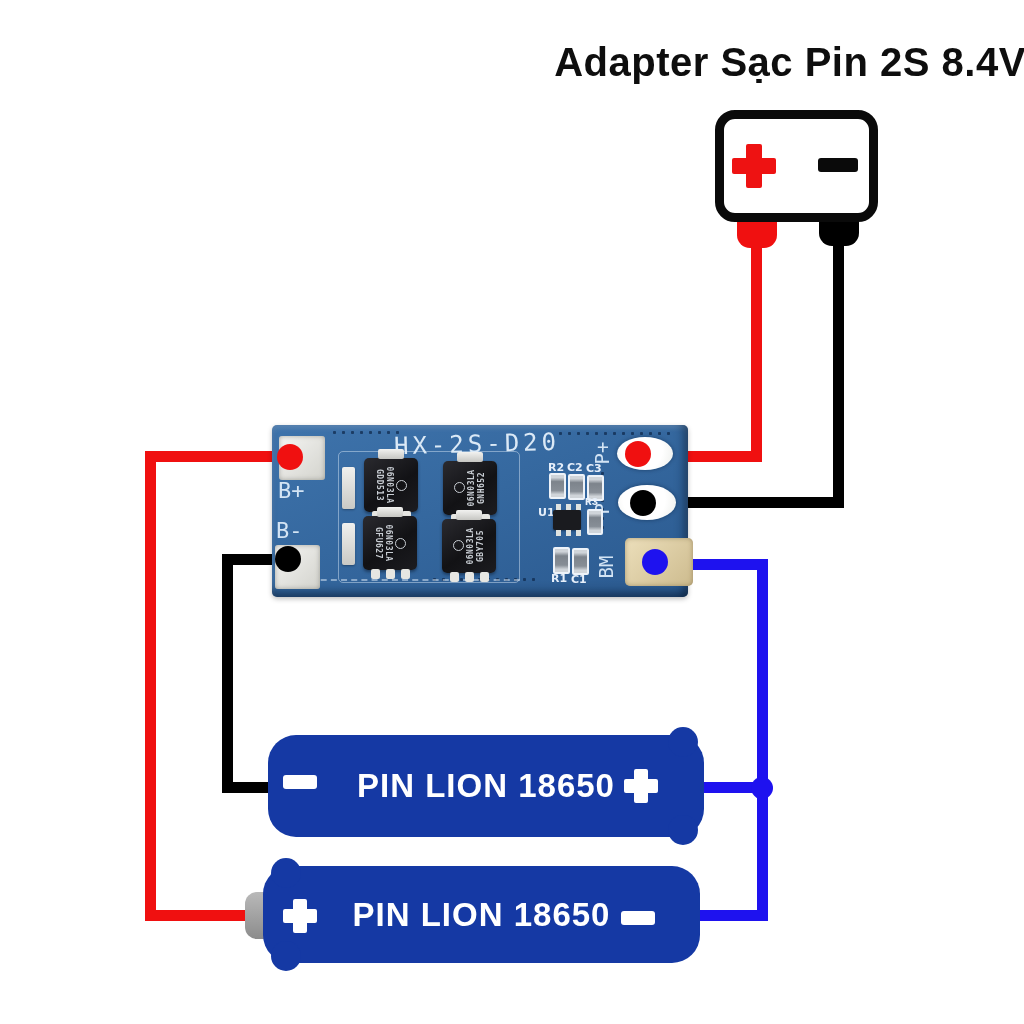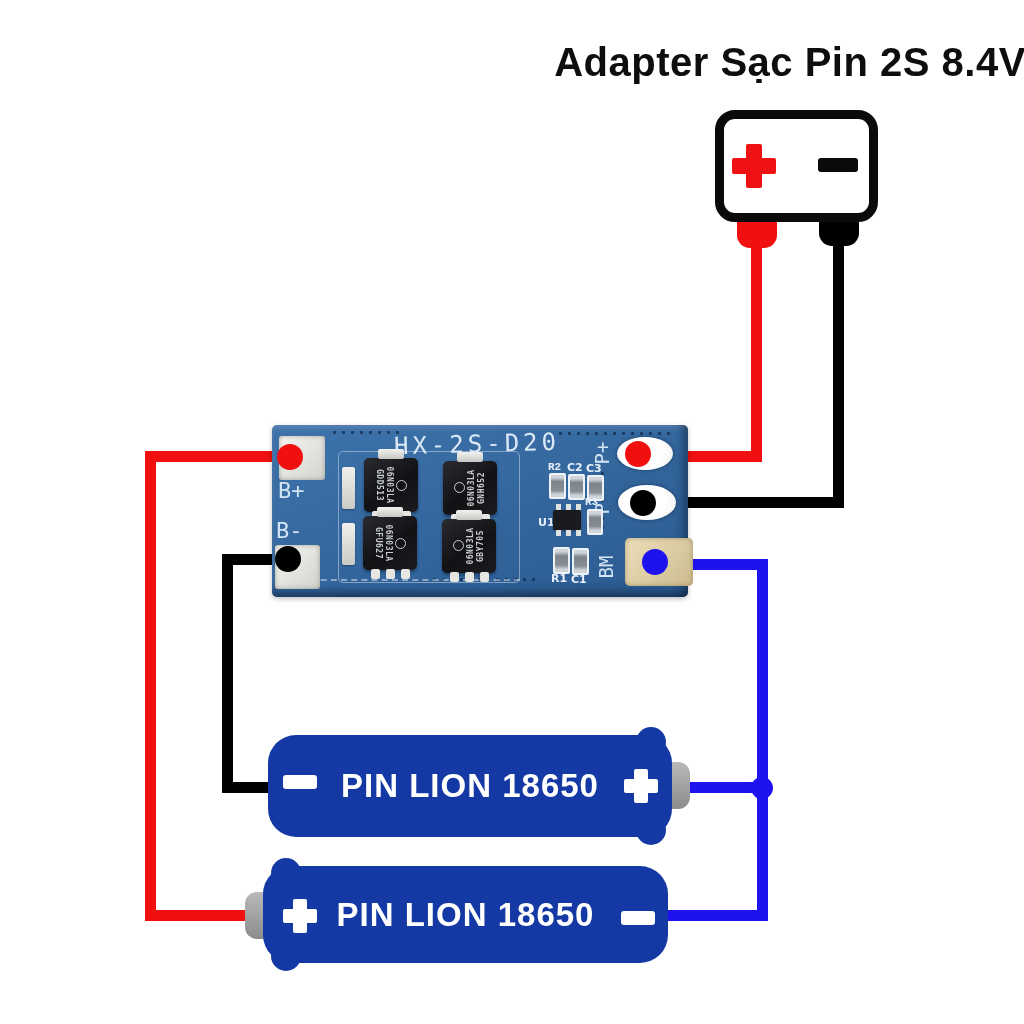--- a/index.html
+++ b/index.html
@@ -115,21 +115,21 @@
     content:""; position:absolute; width:5px; height:6px; background:#dfe3e0;
     box-shadow:10px 0 0 #dfe3e0, 20px 0 0 #dfe3e0;
   }
   .ic::before { top:-6px; left:3px; }
   .ic::after  { bottom:-6px; left:3px; }
   
   .nub { position:absolute; width:24px; height:47px; background:linear-gradient(#b9b9b9,#8c8c8c); }
   #nub-1 { left:666px; top:762px; border-radius:0 12px 12px 0; }
   #nub-2 { left:245px; top:892px; border-radius:12px 0 0 12px; }
   .battery {
-    position:absolute; background:#1539a4; border-radius:28px;
+    position:absolute; background:#1539a4; border-radius:28px;padding-left:32px;
   }
   .battery::before, .battery::after {
     content:""; position:absolute; width:30px; height:30px; border-radius:50%; background:inherit;
   }
   #battery-1 { left:268px; top:735px; width:404px; height:102px; }
   #battery-1::before { right:6px; top:-8px; }
   #battery-1::after  { right:6px; bottom:-8px; }
   #battery-2 { left:263px; top:866px; width:405px; height:97px; }
   #battery-2::before { left:8px; top:-8px; }
   #battery-2::after  { left:8px; bottom:-8px; }
@@ -221,29 +221,29 @@
         </div>
     </div>
     <div class="mosfet rot-r" style="left:170px; top:94px;">
       <div class="chip-text">
           <span class="chip-logo"></span>
           <span>06N03LA</span>
           <span>GBY705</span>
         </div>
     </div>
 
-    <div class="smd-label" style="left:276px; top:36px;font-family:Liberation Mono, monospace;">R2</div>
+    <div class="smd-label" style="left:276px; top:36px;">R2</div>
     <div class="smd-label" style="left:295px; top:36px;">C2</div>
     <div class="smd-label" style="left:314px; top:37px;">C3</div>
     <div class="smd" style="left:277px; top:48px; width:13px; height:22px;"></div>
     <div class="smd" style="left:296px; top:49px; width:13px; height:22px;"></div>
     <div class="smd" style="left:315px; top:50px; width:13px; height:22px;"></div>
     <div class="smd-label" style="left:313px; top:71px;font-family:Liberation Mono, monospace;">R3</div>
     <div class="smd" style="left:315px; top:84px; width:12px; height:22px;"></div>
-    <div class="smd-label" style="left:266px; top:91px;">U1</div>
+    <div class="smd-label" style="left:266px; top:81px;">U1</div>
     <div class="ic" style="left:281px; top:85px; width:28px; height:20px;"></div>
     <div class="smd" style="left:281px; top:122px; width:13px; height:23px;"></div>
     <div class="smd" style="left:300px; top:123px; width:13px; height:23px;"></div>
     <div class="smd-label" style="left:279px; top:147px;">R1</div>
     <div class="smd-label" style="left:299px; top:148px;">C1</div>
   </div>
 
   <div class="dot red" style="left:277px; top:444px;"></div>
   <div class="dot black" style="left:275px; top:546px;"></div>
   <div class="dot red" style="left:625px; top:441px;"></div>

